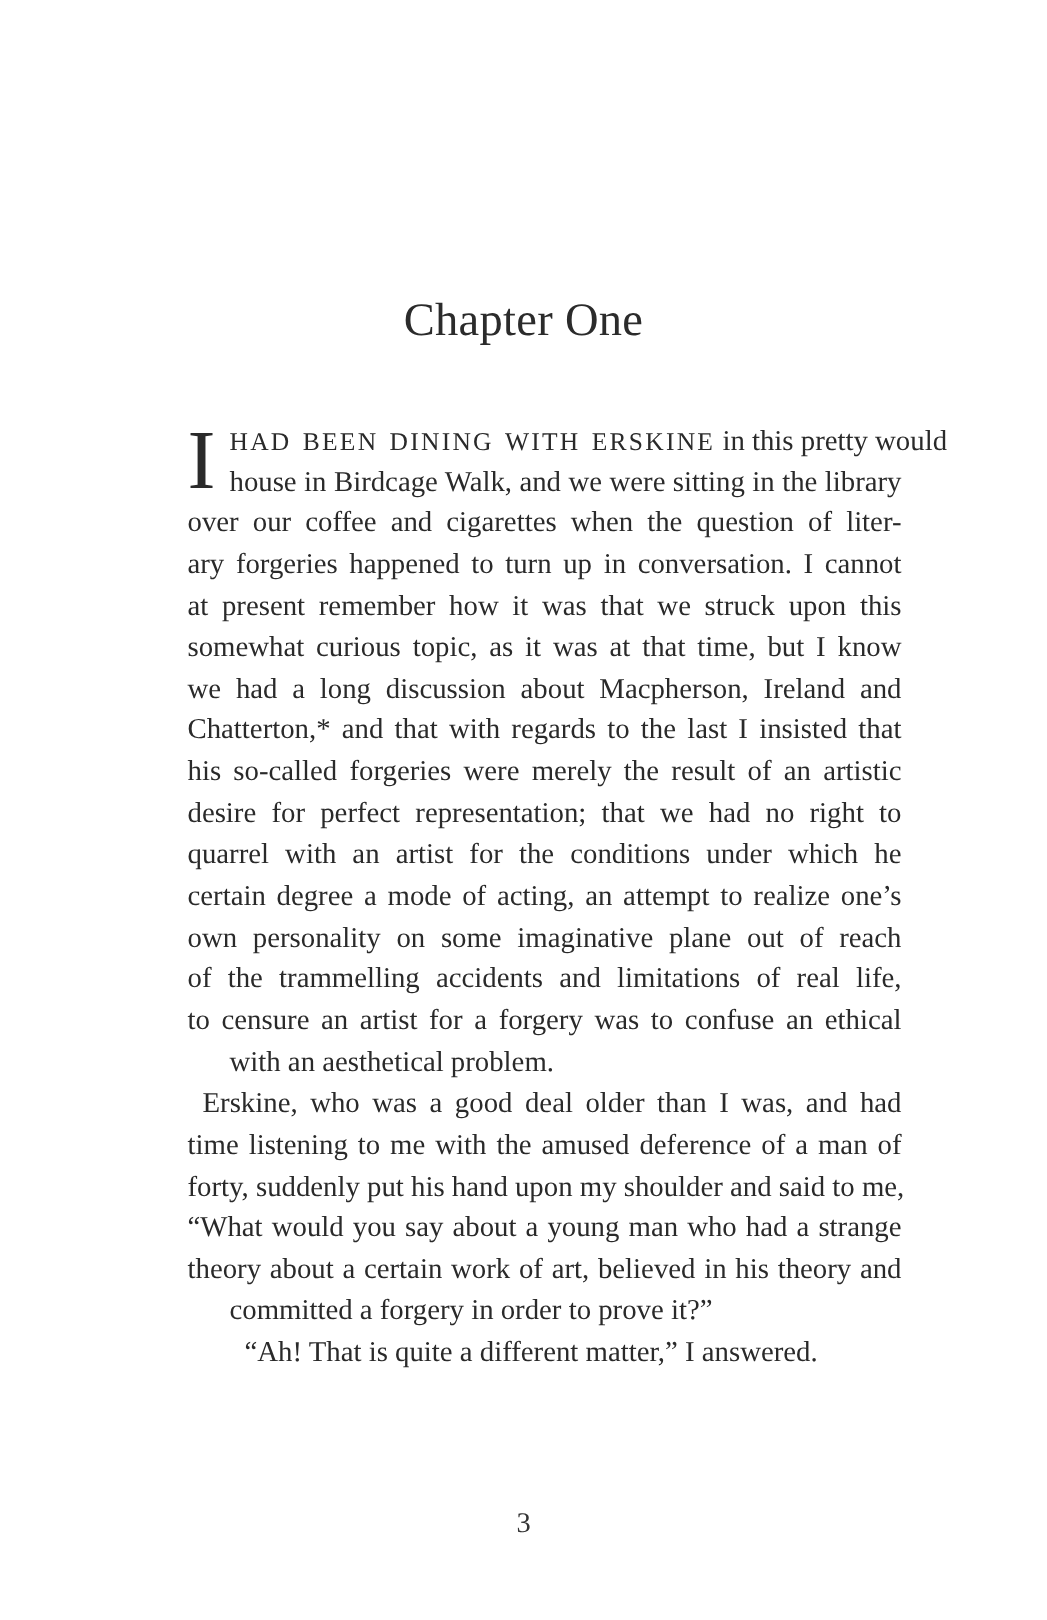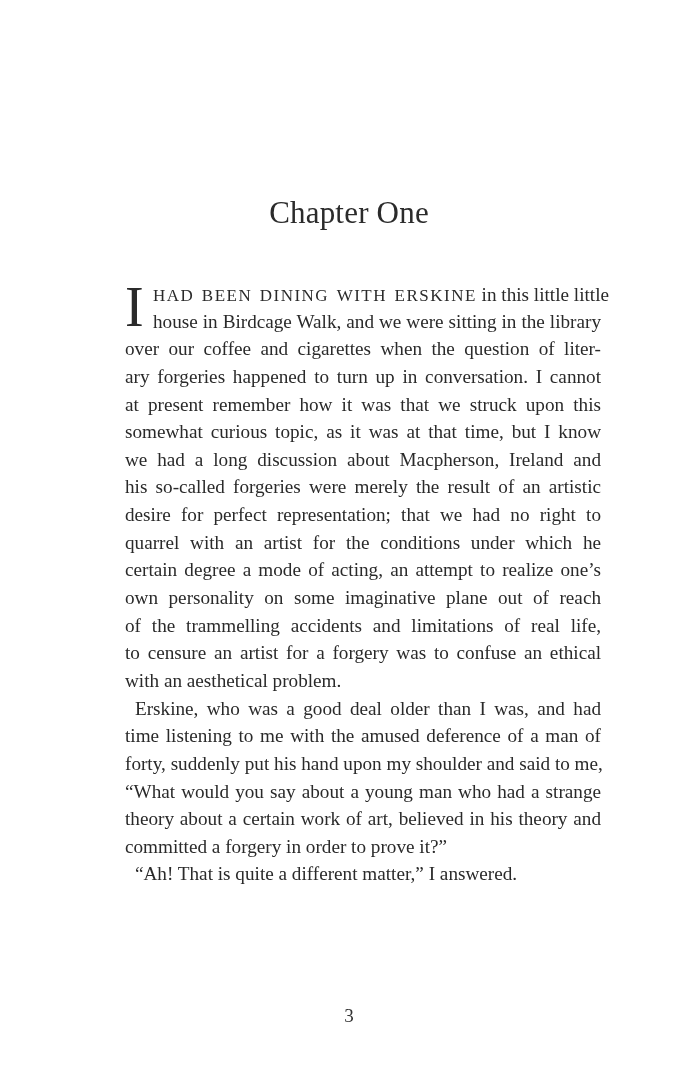--- a/index.html
+++ b/index.html
@@ -11,50 +11,51 @@
   .chapter-title {
     position: absolute; left: 0; width: 698px; top: 193px; text-align: center;
     font-size: 31px; line-height: 40px; color: #2b2b2b; letter-spacing: 0.2px;
   }
   .body-text {
     position: absolute; left: 125px; width: 476px; top: 280px;
     font-size: 19.2px; line-height: 27.65px; text-align: justify; color: #2a2a2a;
   }
   .body-text p { margin: 0; }
   .line { display: block; text-align: justify; text-align-last: justify; white-space: nowrap; height: 27.65px; }
-  .line.last { text-align-last: left; }
+  .line.last { text-align-last: left; margin-left: 28px; }
   .line.indent { padding-left: 10px; }
   .dropcap-line { position: relative; padding-left: 28px; }
   .dropcap {
     position: absolute; left: 0; top: 2px; font-size: 56px; line-height: 50px; color: #2a2a2a;
   }
   .smallcaps { font-variant: small-caps; letter-spacing: 1.5px; font-size: 24px; }
   .page-number {
     position: absolute; left: 0; width: 698px; top: 1005px; text-align: center;
     font-size: 19px; color: #333;
   }
 </style>
 </head>
 <body>
 
 <div class="page">
   <div class="chapter-title">Chapter One</div>
 
   <div class="body-text">
     <div class="dropcap-line">
       <span class="dropcap">I</span>
-      <span class="line"><span class="smallcaps">had been dining with erskine</span><span> in this little little</span></span>
+      <span class="line"><span class="smallcaps">had been dining with erskine</span><span> in this pretty would</span></span>
       <span class="line">house in Birdcage Walk, and we were sitting in the library</span>
     </div>
     <p>
       <span class="line">over our coffee and cigarettes when the question of liter-</span>
       <span class="line">ary forgeries happened to turn up in conversation. I cannot</span>
       <span class="line">at present remember how it was that we struck upon this</span>
       <span class="line">somewhat curious topic, as it was at that time, but I know</span>
       <span class="line">we had a long discussion about Macpherson, Ireland and</span>
+      <span class="line">Chatterton,* and that with regards to the last I insisted that</span>
       <span class="line">his so-called forgeries were merely the result of an artistic</span>
       <span class="line">desire for perfect representation; that we had no right to</span>
       <span class="line">quarrel with an artist for the conditions under which he</span>
       <span class="line">certain degree a mode of acting, an attempt to realize one’s</span>
       <span class="line">own personality on some imaginative plane out of reach</span>
       <span class="line">of the trammelling accidents and limitations of real life,</span>
       <span class="line">to censure an artist for a forgery was to confuse an ethical</span>
       <span class="line last">with an aesthetical problem.</span>
     </p>
     <p>

